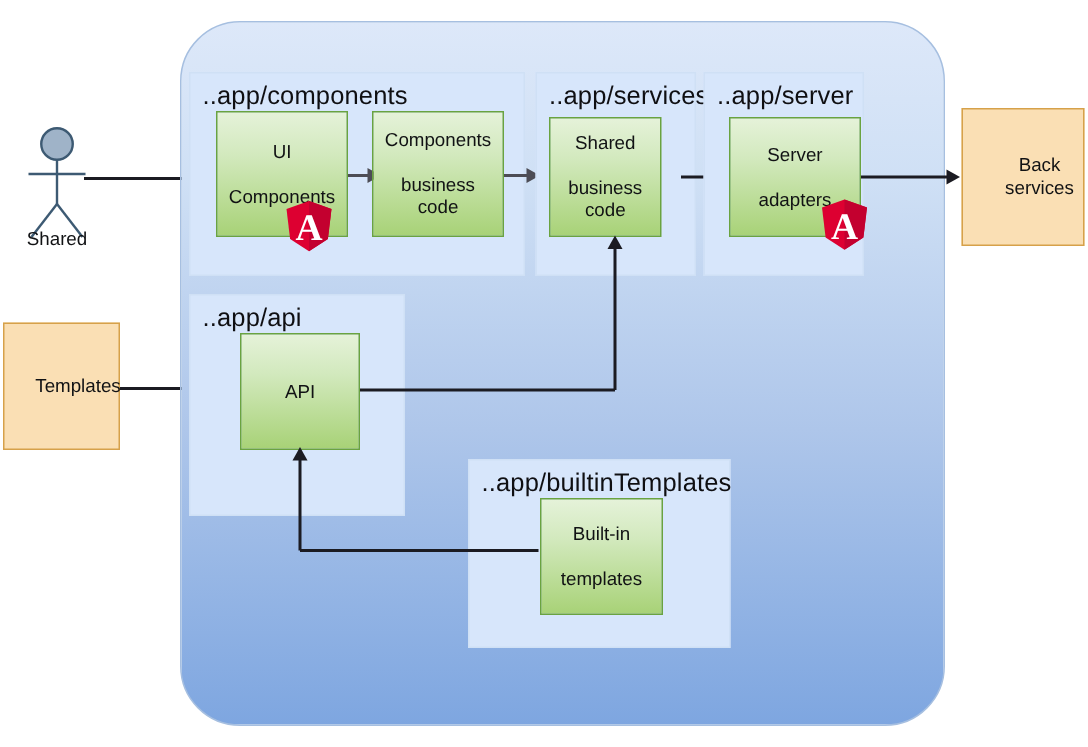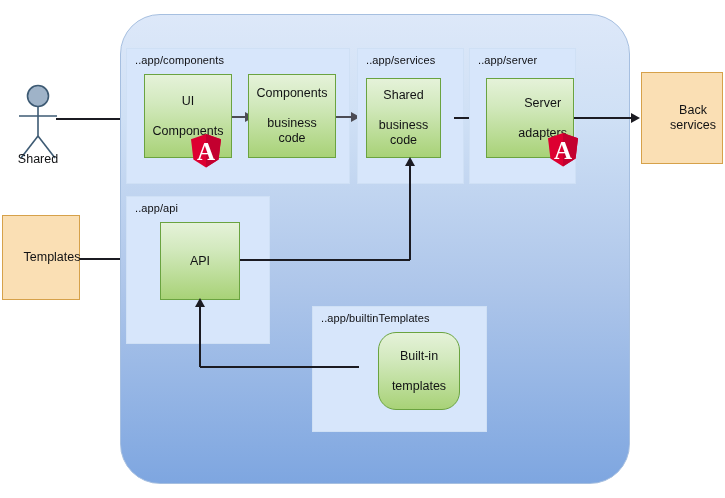--- a/index.html
+++ b/index.html
@@ -15,21 +15,21 @@
     left:120px;top:14px;width:510px;height:470px;
     border-radius:40px;
     background:linear-gradient(180deg,#dde8f9 0%,#cfe0f5 22%,#aec6ea 58%,#7ea6e0 100%);
     border:1px solid #a6bfe0;
   }
 
   
   .panel{background:#d7e6fb;border:1px solid #cfe0f5;}
   .panel-label{
     position:absolute;left:8px;top:5px;
-    font-size:11px;color:#0f0f12;white-space:nowrap;letter-spacing:.1px;
+    font-size:17px;color:#0f0f12;white-space:nowrap;letter-spacing:.1px;
   }
 
   
   .greenbox{
     background:linear-gradient(180deg,#e5f2d9 0%,#d2e9bd 35%,#a8d277 100%);
     border:1px solid #6aa340;
     display:flex;align-items:center;justify-content:center;text-align:center;
     font-size:12.5px;color:#111214;line-height:15px;
   }
   .greenbox span{display:block;padding:0 3px;}
@@ -141,21 +141,21 @@
     </span>
   </div>
 
   <div class="abs line hline" style="left:454px;top:117px;width:32px;"></div>
   <div class="abs arrow-r" style="left:473px;top:113px;"></div>
 
   <div class="abs panel" style="left:469px;top:48px;width:107px;height:136px;">
     <div class="panel-label">..app/server</div>
   </div>
 
-  <div class="abs greenbox" style="left:486px;top:78px;width:88px;height:80px;justify-content:flex-end;">
+  <div class="abs greenbox" style="left:486px;top:78px;width:88px;height:80px;">
     <span>
       <span>Server</span><br>
       <span>adapters</span>
     </span>
   </div>
 
   <div class="abs ng-badge" style="left:546px;top:132px;">
     <svg width="34" height="36" viewBox="0 0 34 36">
       <path d="M17 1 L32 6.3 L29.6 26.4 L17 34.5 L4.4 26.4 L2 6.3 Z" fill="#dd0031"></path>
       <path d="M17 1 L17 34.5 L29.6 26.4 L32 6.3 Z" fill="#c3002f"></path>
@@ -175,21 +175,21 @@
   </div>
 
   <div class="abs line hline" style="left:240px;top:259px;width:170px;"></div>
   <div class="abs line vline" style="left:409px;top:166px;height:94px;"></div>
   <div class="abs arrow-u" style="left:405px;top:157px;"></div>
 
   <div class="abs panel" style="left:312px;top:306px;width:175px;height:126px;">
     <div class="panel-label">..app/builtinTemplates</div>
   </div>
 
-  <div class="abs greenbox" style="left:378px;top:332px;width:82px;height:78px;border-radius:18px;">
+  <div class="abs greenbox" style="left:360px;top:332px;width:82px;height:78px;">
     <span>
       <span>Built-in</span><br>
       <span>templates</span>
     </span>
   </div>
 
   <div class="abs line hline" style="left:200px;top:366px;width:159px;"></div>
   <div class="abs line vline" style="left:199px;top:306px;height:61px;"></div>
   <div class="abs arrow-u" style="left:195px;top:298px;"></div>
 

